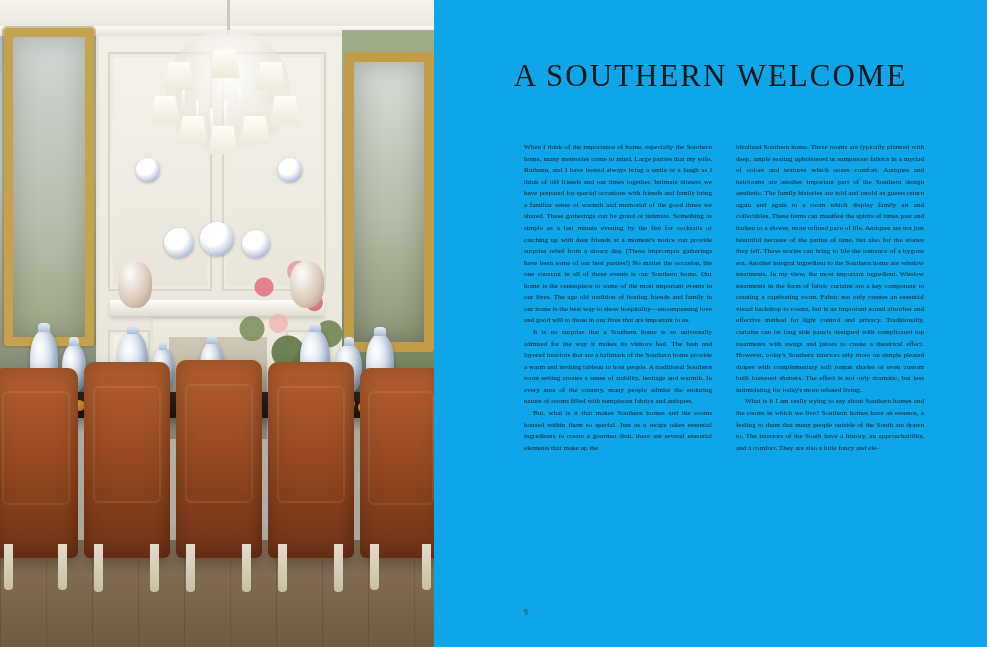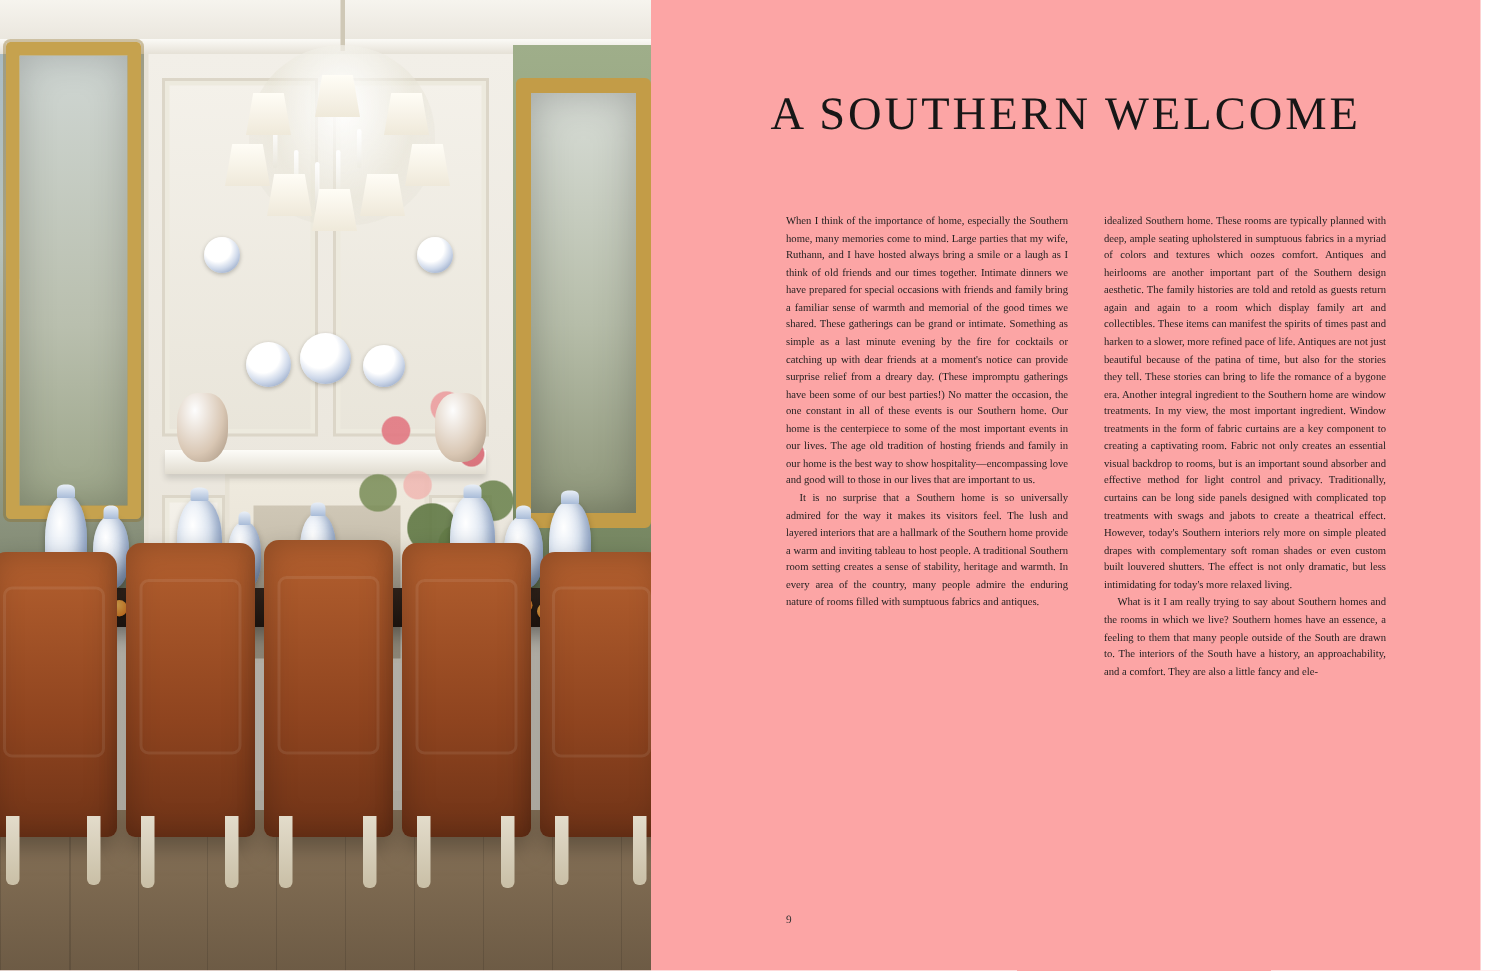--- a/index.html
+++ b/index.html
@@ -220,21 +220,21 @@
     position:absolute; width:34px;height:46px;
     background: radial-gradient(ellipse at 35% 25%, #fdfdfd, #d9c7b4 60%, #a3907c);
     border-radius: 40% 40% 45% 45%;
   }
 
   
   .text-page {
     position: relative;
     width: 553px;
     height: 647px;
-    background: #fca5a5;
+    background: #0ea5e9;
     padding: 0;
   }
   .headline {
     position: absolute;
     left: 0; right: 0;
     top: 58px;
     text-align: center;
     font-family: "Liberation Serif", serif;
     font-size: 31px;
     letter-spacing: 2.0px;
@@ -380,20 +380,21 @@
 
   <div class="text-page">
 
     <div class="headline">A SOUTHERN WELCOME</div>
 
     <div class="columns">
 
       <div class="col">
         <p>When I think of the importance of home, especially the Southern home, many memories come to mind. Large parties that my wife, Ruthann, and I have hosted always bring a smile or a laugh as I think of old friends and our times together. Intimate dinners we have prepared for special occasions with friends and family bring a familiar sense of warmth and memorial of the good times we shared. These gatherings can be grand or intimate. Something as simple as a last minute evening by the fire for cocktails or catching up with dear friends at a moment's notice can provide surprise relief from a dreary day. (These impromptu gatherings have been some of our best parties!) No matter the occasion, the one constant in all of these events is our Southern home. Our home is the centerpiece to some of the most important events in our lives. The age old tradition of hosting friends and family in our home is the best way to show hospitality—encompassing love and good will to those in our lives that are important to us.</p>
         <p>It is no surprise that a Southern home is so universally admired for the way it makes its visitors feel. The lush and layered interiors that are a hallmark of the Southern home provide a warm and inviting tableau to host people. A traditional Southern room setting creates a sense of stability, heritage and warmth. In every area of the country, many people admire the enduring nature of rooms filled with sumptuous fabrics and antiques.</p>
+        <p>But, what is it that makes Southern homes and the rooms housed within them so special. Just as a recipe takes essential ingredients to create a gourmet dish, there are several essential elements that make up the</p>
       </div>
 
       <div class="col">
         <p>idealized Southern home. These rooms are typically planned with deep, ample seating upholstered in sumptuous fabrics in a myriad of colors and textures which oozes comfort. Antiques and heirlooms are another important part of the Southern design aesthetic. The family histories are told and retold as guests return again and again to a room which display family art and collectibles. These items can manifest the spirits of times past and harken to a slower, more refined pace of life. Antiques are not just beautiful because of the patina of time, but also for the stories they tell. These stories can bring to life the romance of a bygone era. Another integral ingredient to the Southern home are window treatments. In my view, the most important ingredient. Window treatments in the form of fabric curtains are a key component to creating a captivating room. Fabric not only creates an essential visual backdrop to rooms, but is an important sound absorber and effective method for light control and privacy. Traditionally, curtains can be long side panels designed with complicated top treatments with swags and jabots to create a theatrical effect. However, today's Southern interiors rely more on simple pleated drapes with complementary soft roman shades or even custom built louvered shutters. The effect is not only dramatic, but less intimidating for today's more relaxed living.</p>
         <p>What is it I am really trying to say about Southern homes and the rooms in which we live? Southern homes have an essence, a feeling to them that many people outside of the South are drawn to. The interiors of the South have a history, an approachability, and a comfort. They are also a little fancy and ele-</p>
       </div>
 
     </div>
 
     <div class="folio">9</div>

